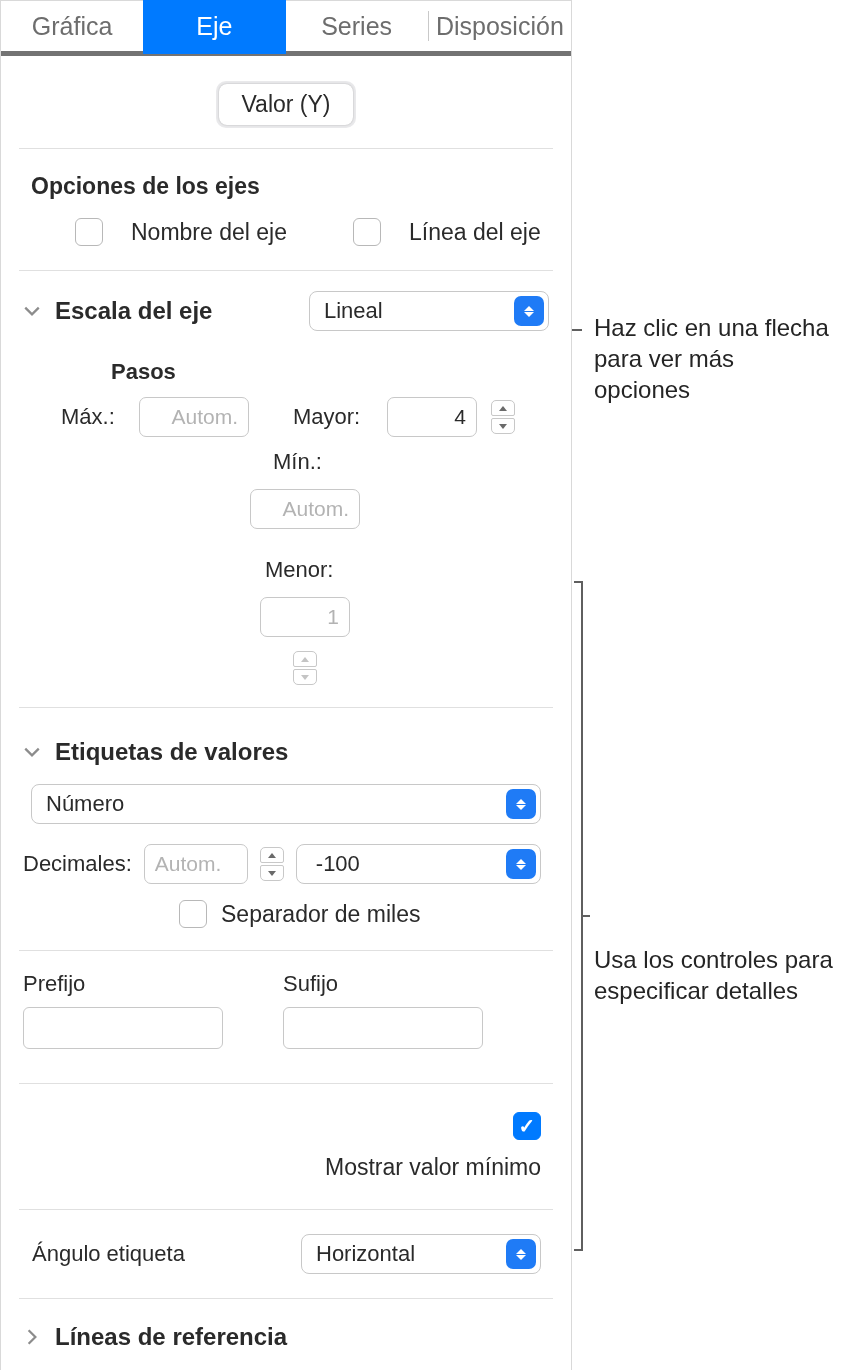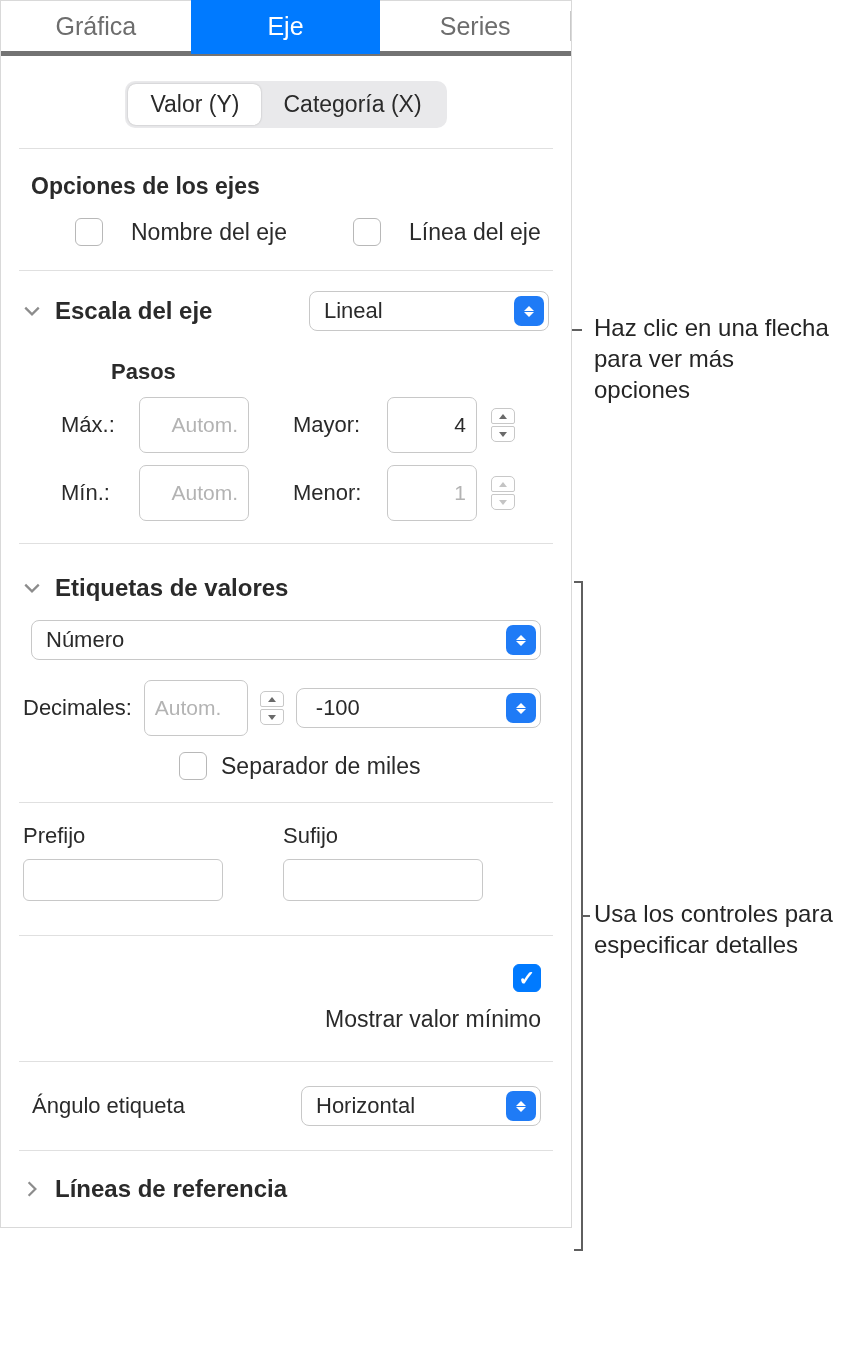--- a/index.html
+++ b/index.html
@@ -168,21 +168,21 @@
     display: flex;
     align-items: center;
     padding: 6px 22px 6px 60px;
     gap: 14px;
   }
   .fieldrow .lbl { font-size: 22px; width: 64px; }
   .fieldrow .lbl.w2 { width: 80px; }
   .numinput {
     border: 1px solid #c8c8c8;
     border-radius: 7px;
-    height: 56px;
+    height: 40px;
     width: 110px;
     padding: 0 10px;
     font-size: 21px;
     color: #b3b3b3;
     text-align: right;
     background: #fff;
     display: flex; align-items: center; justify-content: flex-end;
   }
   .numinput.dark { color: #2a2a2a; }
   .stepper {
@@ -243,26 +243,26 @@
 <body>
 
 <div class="wrap">
 <div class="panel">
 
   <div class="topnav">
     <div class="tab">Gráfica</div>
     <div class="tab active">Eje</div>
     <div class="tab">Series</div>
     <div class="sep"></div>
+    <div class="tab">Disposición</div>
   </div>
 
   <div class="subtabs">
     <div class="segment">
       <div class="seg active">Valor (Y)</div>
-      <div class="seg">Categoría (X)</div>
     </div>
   </div>
 
   <div class="divider"></div>
 
   <div class="section-title">Opciones de los ejes</div>
   <div class="row" style="padding-bottom:24px;margin-left:44px;">
     <span class="checkbox"></span>
     <span class="cblabel">Nombre del eje</span>
     <span style="width:10px;"></span>
@@ -292,21 +292,21 @@
     <span class="numinput">Autom.</span>
     <span style="width:16px;"></span>
     <span class="lbl w2">Mayor:</span>
     <span class="numinput dark" style="width:90px;">4</span>
     <span class="stepper">
           <span class="up"></span>
           <span class="down"></span>
         </span>
   </div>
 
-  <div class="fieldrow" style="padding-bottom:22px;">
+  <div class="fieldrow" style="padding-bottom:22px;flex-direction:column;">
     <span class="lbl">Mín.:</span>
     <span class="numinput">Autom.</span>
     <span style="width:16px;"></span>
     <span class="lbl w2">Menor:</span>
     <span class="numinput" style="width:90px;">1</span>
     <span class="stepper dis">
           <span class="up"></span>
           <span class="down"></span>
         </span>
   </div>
@@ -383,16 +383,16 @@
   </div>
 
 </div>
 
 <div class="callouts" style="height:1370px;">
   <svg class="leaders" viewBox="0 0 268 1370">
     <path d="M -540 330 L -540 370 M -540 330 L 10 330" stroke="#5f5f5f" stroke-width="2" fill="none"></path>
     <path d="M 2 582 L 10 582 L 10 1250 L 2 1250 M 10 916 L 18 916" stroke="#5f5f5f" stroke-width="2" fill="none"></path>
   </svg>
   <div class="callout" style="top:312px;left:22px;">Haz clic en una flecha para ver más opciones</div>
-  <div class="callout" style="top:898px;left:22px;">Usa los controles para especificar detalles</div>
+  <div class="callout" style="top:944px;left:22px;">Usa los controles para especificar detalles</div>
 </div>
 
 </div>
 
 </body></html>

